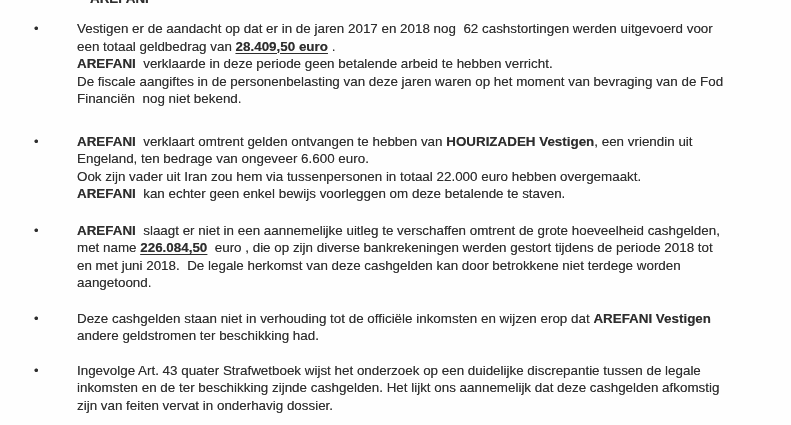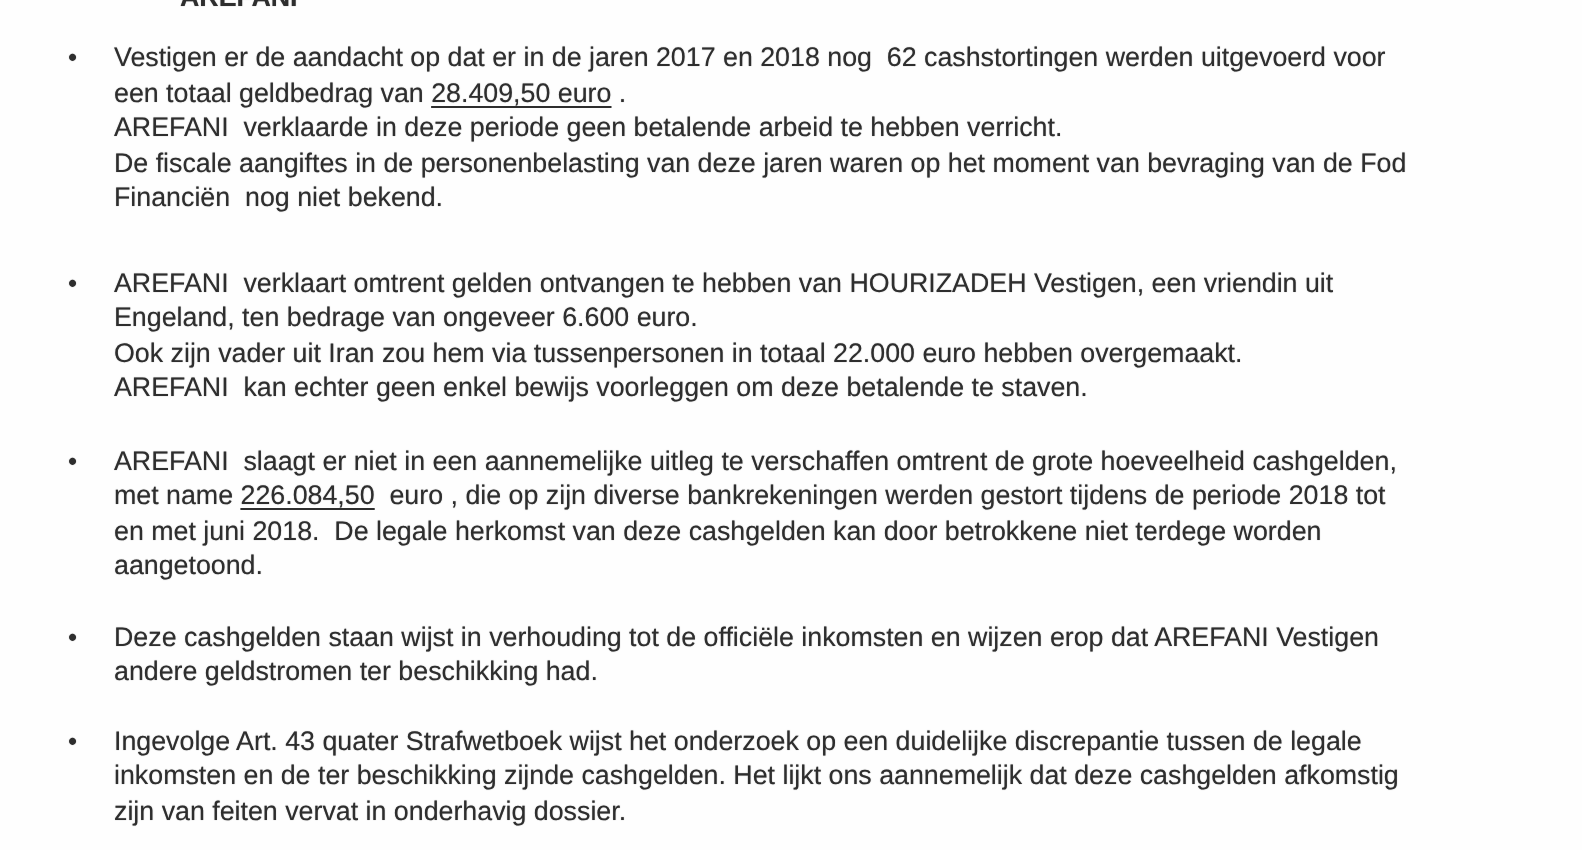--- a/index.html
+++ b/index.html
@@ -44,22 +44,23 @@
   ul.bullets li:nth-child(3) { margin-bottom: 18px; }
   ul.bullets li:nth-child(4) { margin-bottom: 17px; }
   .marker {
     flex: 0 0 23px;
     width: 23px;
     font-size: 13px;
   }
   .runs {
     width: 730px;
     white-space: pre-wrap;
+    margin-left: 20px;
   }
-  .b { font-weight: 400; }
+  .b { font-weight: 700; }
   .u {
     text-decoration: underline;
     text-decoration-thickness: 1.3px;
     text-underline-offset: 2px;
   }
 </style>
 </head>
 <body>
 
 <div class="doc">
@@ -84,21 +85,21 @@
       </li>
       <li>
         <span class="marker">•</span>
         <div class="runs"><span class="b">AREFANI</span><span>  slaagt er niet in een aannemelijke uitleg te verschaffen omtrent de grote hoeveelheid cashgelden,
 met name </span><span class="b u">226.084,50</span><span>  euro , die op zijn diverse bankrekeningen werden gestort tijdens de periode 2018 tot
 en met juni 2018.  De legale herkomst van deze cashgelden kan door betrokkene niet terdege worden
 aangetoond.</span></div>
       </li>
       <li>
         <span class="marker">•</span>
-        <div class="runs"><span>Deze cashgelden staan wijst in verhouding tot de officiële inkomsten en wijzen erop dat </span><span class="b">AREFANI Vestigen</span><span>
+        <div class="runs"><span>Deze cashgelden staan niet in verhouding tot de officiële inkomsten en wijzen erop dat </span><span class="b">AREFANI Vestigen</span><span>
 andere geldstromen ter beschikking had.</span></div>
       </li>
       <li>
         <span class="marker">•</span>
         <div class="runs"><span>Ingevolge Art. 43 quater Strafwetboek wijst het onderzoek op een duidelijke discrepantie tussen de legale
 inkomsten en de ter beschikking zijnde cashgelden. Het lijkt ons aannemelijk dat deze cashgelden afkomstig
 zijn van feiten vervat in onderhavig dossier.</span></div>
       </li>
     </ul>
 </div>

